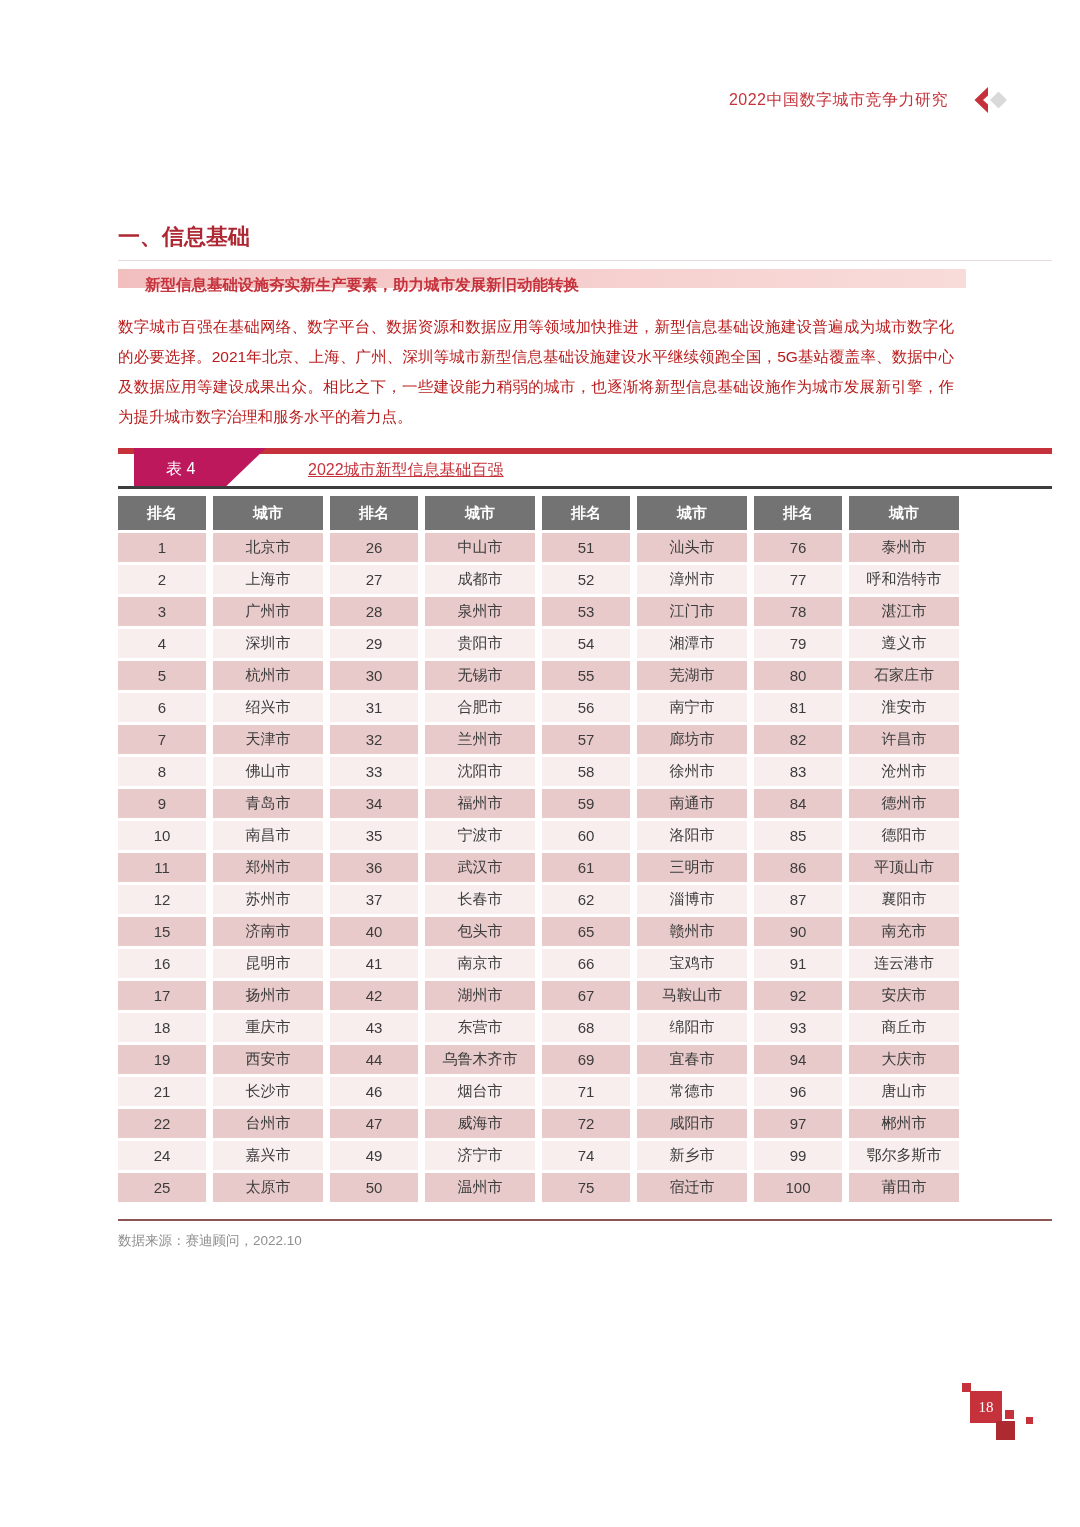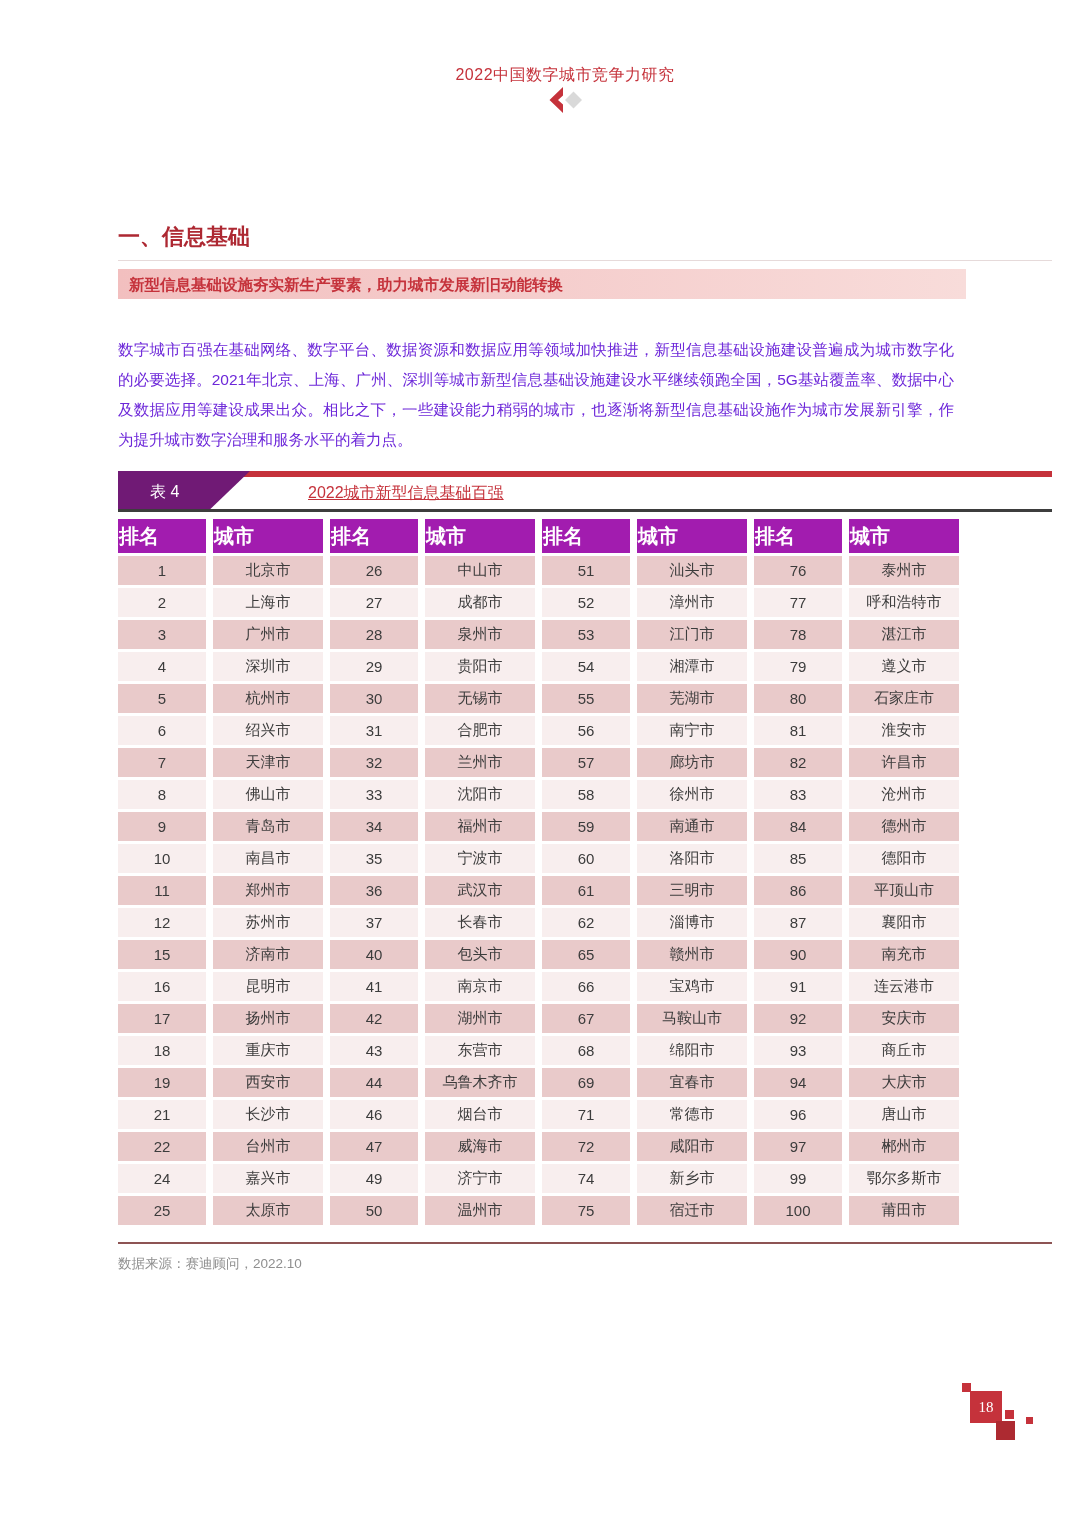--- a/index.html
+++ b/index.html
@@ -2,52 +2,52 @@
 <html><head>
 <meta charset="utf-8">
 <style>
   html,body{margin:0;padding:0;background:#ffffff;}
   body{width:1080px;height:1527px;position:relative;overflow:hidden;
        font-family:"Liberation Sans","DejaVu Sans",sans-serif;color:#3c3c3c;}
   .content{position:absolute;left:118px;top:0;width:934px;}
 
   
   .page-header{display:flex;justify-content:flex-end;align-items:center;
-               gap:0;padding-top:86px;padding-right:40px;height:28px;flex-direction:column;}
+               gap:20px;padding-top:86px;padding-right:40px;height:28px;}
   .header-title{color:#c5323b;font-size:16px;letter-spacing:0.5px;}
   .header-icon{display:inline-flex;align-items:center;}
 
   
   .section-title{margin:108px 0 0 0;font-size:22px;font-weight:bold;color:#ad2832;}
   .title-rule{margin-top:8px;height:1px;background:#e6dada;width:100%;}
-  .highlight-bar{margin-top:8px;width:848px;height:30px;line-height:31px;
+  .highlight-bar{margin-top:8px;width:848px;height:19px;line-height:31px;
                  background:linear-gradient(to right,#f2bfbf,#f8dcda);
-                 color:#c5323b;font-weight:bold;font-size:15.5px;padding-left:11px;
+                 color:#c5323b;font-weight:bold;font-size:15.5px;padding-left:27px;
                  box-sizing:border-box;}
-  .body-text{margin:36px 0 0 0;width:836px;font-size:15.5px;line-height:30px;
-             text-align:justify;color:#6d28d9;}
+  .body-text{margin:24px 0 0 0;width:836px;font-size:15.5px;line-height:30px;
+             text-align:justify;color:#b91c1c;}
 
   
   .table-caption{position:relative;margin-top:16px;height:38px;}
   .caption-topline{position:absolute;left:0;top:0;width:100%;height:6px;background:#c5323b;}
-  .caption-tag{position:absolute;left:0;top:0;width:132px;height:38px;background:#701a75;
+  .caption-tag{position:absolute;left:16px;top:0;width:132px;height:38px;background:#be185d;
                clip-path:polygon(0 0,100% 0,70% 100%,0 100%);
                color:#ffffff;font-size:16px;line-height:42px;padding-left:32px;
                box-sizing:border-box;}
   .caption-title{position:absolute;left:190px;top:6px;height:32px;line-height:32px;
                  color:#c5323b;font-size:16px;text-decoration:underline;}
   .caption-rule{margin-top:0;height:3px;background:#3d3d3d;width:100%;}
 
   
   table.rank-table{border-collapse:separate;border-spacing:7px 3px;
                    margin:4px 0 0 -7px;table-layout:fixed;}
   col.rank-col{width:88px;}
   col.city-col{width:110px;}
-  .rank-table th{background:#a21caf;color:#ffffff;font-size:20px;font-weight:bold;
-                 height:32px;text-align:left;}
+  .rank-table th{background:#737373;color:#ffffff;font-size:15px;font-weight:bold;
+                 height:32px;text-align:center;}
   .rank-table td{height:27px;font-size:15px;text-align:center;color:#3c3c3c;}
   .rank-table tbody tr:nth-child(odd) td{background:#e9caca;}
   .rank-table tbody tr:nth-child(even) td{background:#f8eeee;}
 
   
   .footer-rule{margin-top:14px;height:2px;background:#8d5454;width:100%;}
   .source-note{margin-top:11px;font-size:13.5px;color:#8f8f8f;}
 
   
   .page-badge{position:absolute;left:958px;top:1383px;width:90px;height:64px;}

